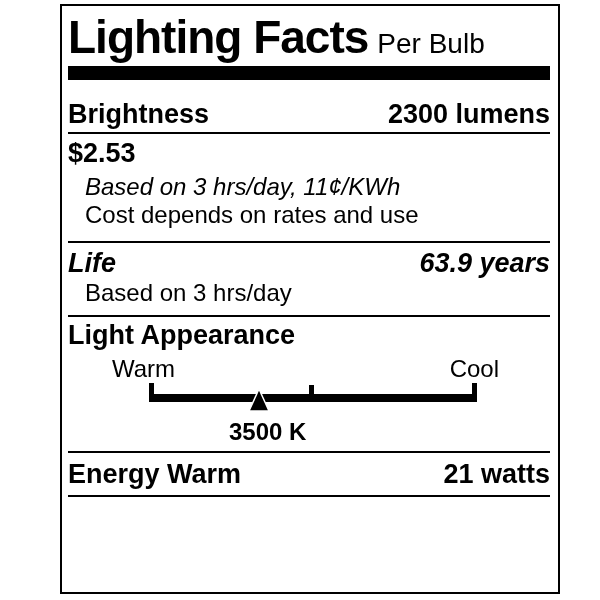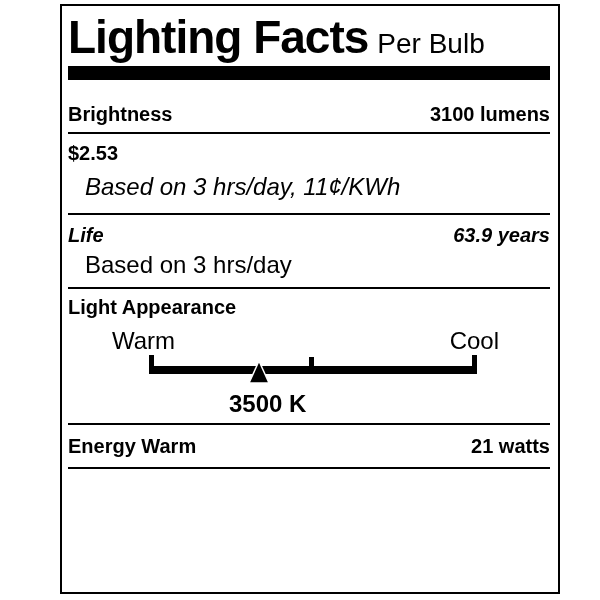--- a/index.html
+++ b/index.html
@@ -37,21 +37,21 @@
   }
   .black-bar {
     margin-top: 6px;
     height: 14px;
     background: #000000;
   }
   .row {
     display: flex;
     justify-content: space-between;
     align-items: baseline;
-    font-size: 20px;
+    font-size: 27px;
     font-weight: bold;
     line-height: 28px;
     white-space: nowrap;
     gap: 36px;
   }
   .row.first { margin-top: 20px; }
   .sub {
     font-size: 24px;
     font-weight: normal;
     line-height: 28px;
@@ -126,29 +126,30 @@
 
   <div class="title-row">
     <span class="title">Lighting Facts</span>
     <span class="subtitle">Per Bulb</span>
   </div>
 
   <div class="black-bar"></div>
 
   <div class="row first">
     <span>Brightness</span>
-    <span>3100 lumens</span>
+    <span>2300 lumens</span>
   </div>
 
   <div class="divider d1"></div>
 
   <div class="row m5">
     <span>$2.53</span>
   </div>
   <div class="sub m6">Based on 3 hrs/day, 11¢/KWh</div>
+  <div class="sub">Cost depends on rates and use</div>
 
   <div class="divider d2"></div>
 
   <div class="row m6">
     <span>Life</span>
     <span>63.9 years</span>
   </div>
   <div class="sub m2">Based on 3 hrs/day</div>
 
   <div class="divider d3"></div>

